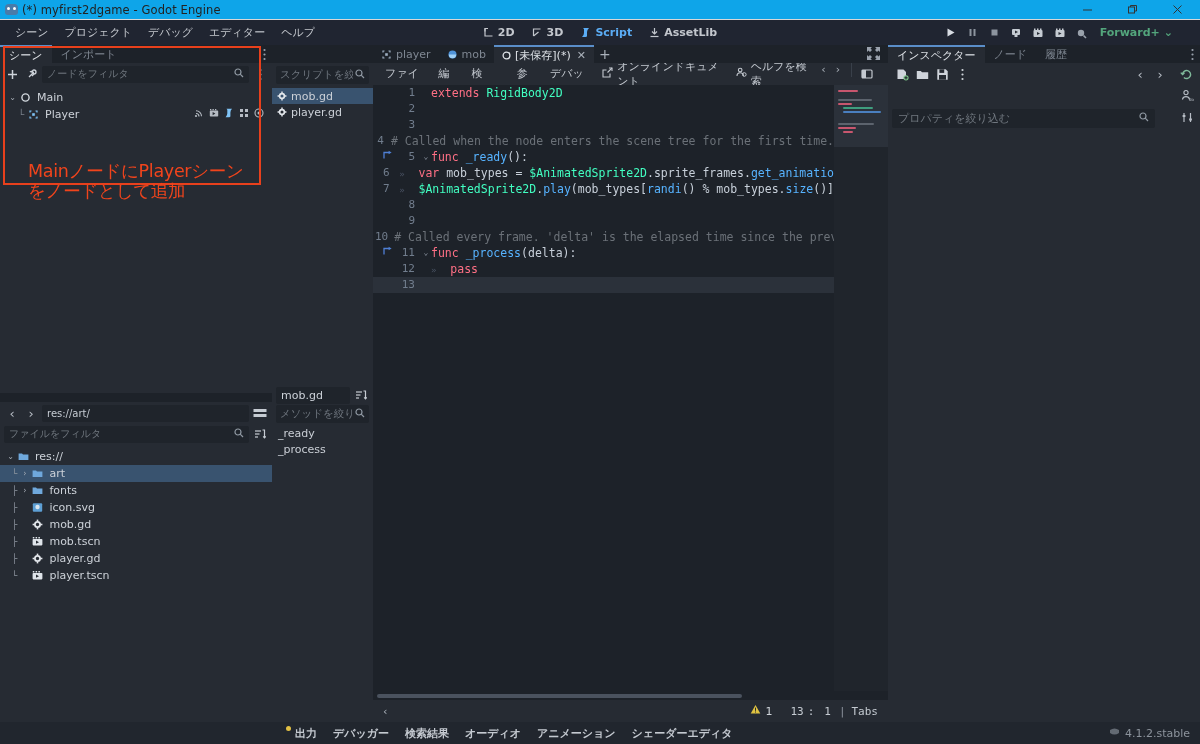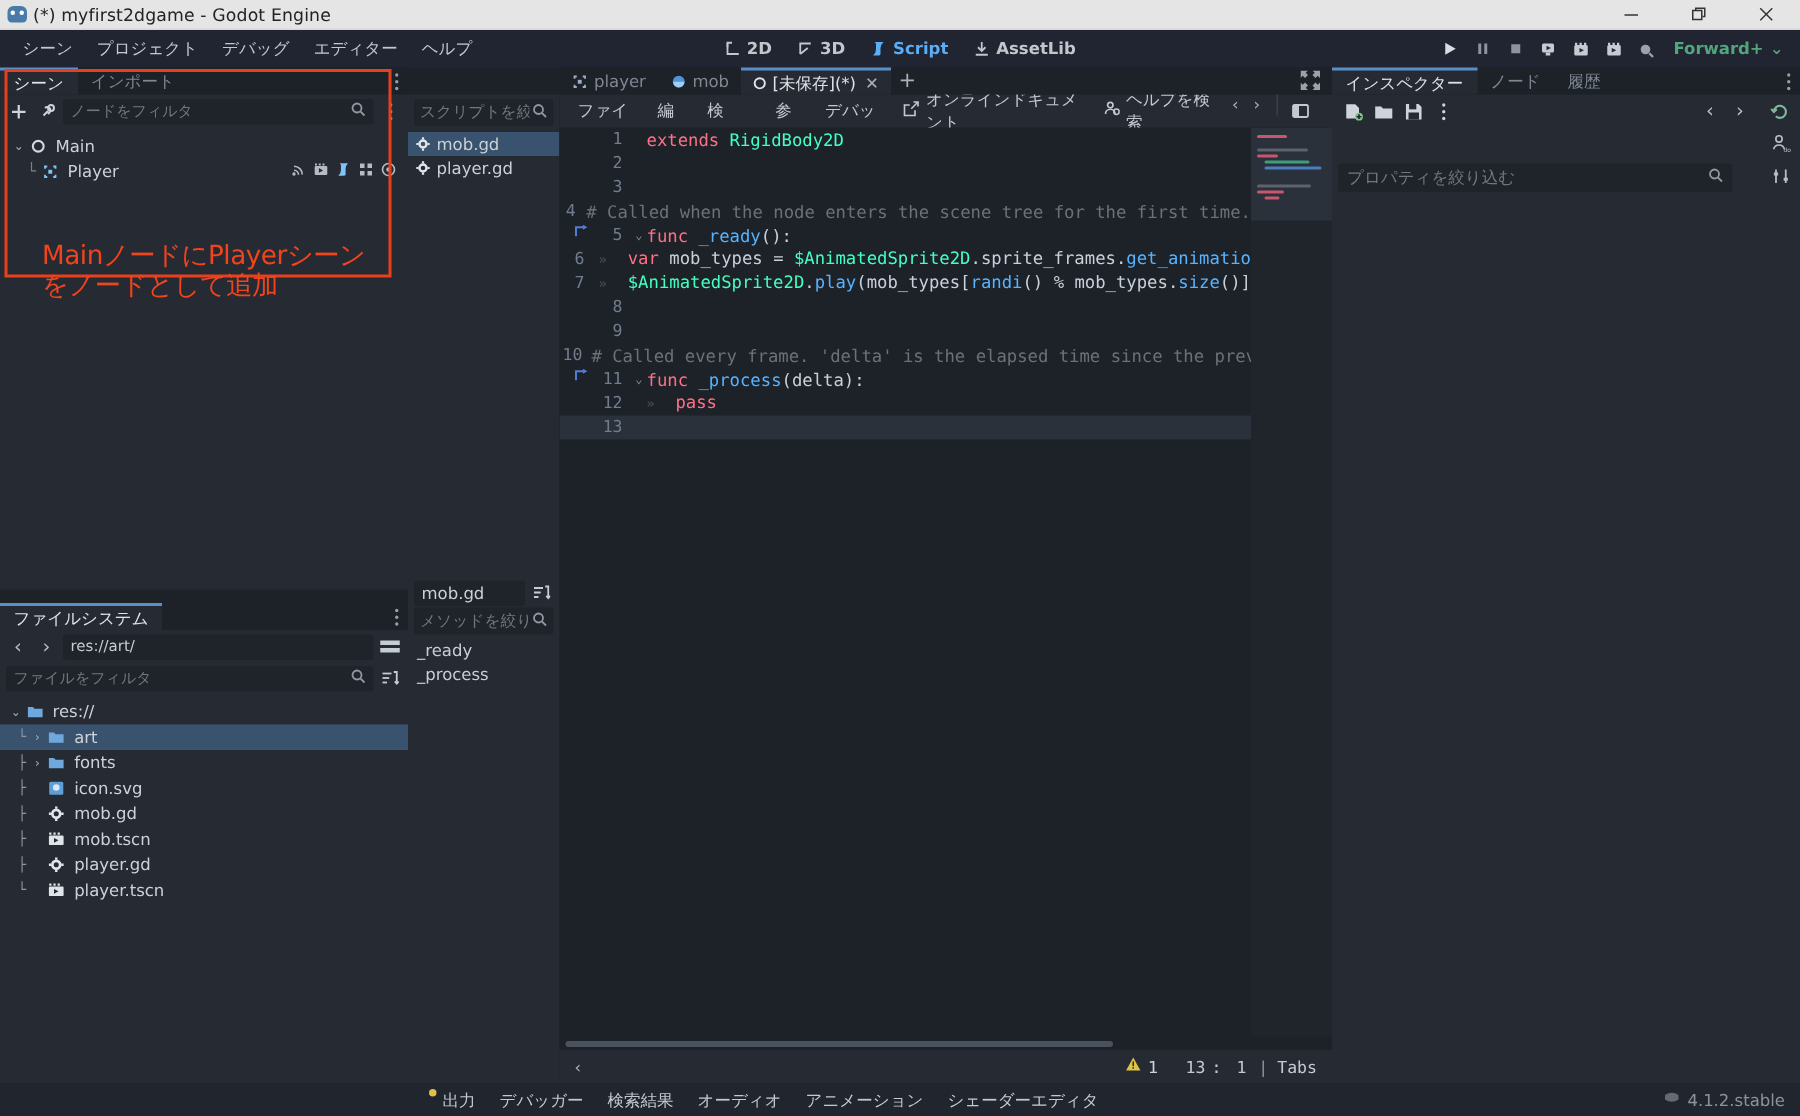--- a/index.html
+++ b/index.html
@@ -9,21 +9,21 @@
     font-family: "DejaVu Sans", "Liberation Sans", sans-serif;
     font-size: 11px;
     color: #c8cdd4;
     overflow: hidden;
     -webkit-font-smoothing: antialiased;
   }
   .app { position: relative; width: 1200px; height: 744px; display: flex; flex-direction: column; }
 
   
   .titlebar {
-    height: 20px; background: #e5e5e5; display: flex; align-items: center;
+    height: 20px; background: #0ea5e9; display: flex; align-items: center;
     border-bottom: 1px solid #d7d7d7; flex: 0 0 20px;
   }
   .titlebar .tb-icon { width: 22px; display: flex; align-items: center; justify-content: center; }
   .godot-logo {
     width: 13px; height: 11px; border-radius: 4px 4px 3px 3px;
     background: #4a7ba8; position: relative;
   }
   .godot-logo::before, .godot-logo::after {
     content: ""; position: absolute; top: 3px; width: 3px; height: 3px;
     background: #fff; border-radius: 50%;
@@ -49,21 +49,21 @@
     display: flex; align-items: center; justify-content: center; gap: 3px;
     pointer-events: none;
   }
   .ctab {
     display: flex; align-items: center; gap: 4px; padding: 2px 7px; border-radius: 3px;
     font-size: 11px; font-weight: bold; color: #c3c7cd; pointer-events: auto;
   }
   .ctab.active { color: #5badf5; }
   .ctab svg { display: block; }
   .play-controls {
-    position: absolute; right: 8px; top: 0; height: 25px; display: flex;
+    position: absolute; right: 24px; top: 0; height: 25px; display: flex;
     align-items: center; gap: 1px;
   }
   .pbtn { width: 21px; height: 21px; display: flex; align-items: center; justify-content: center; border-radius: 3px; }
   .fwd { display: flex; align-items: center; gap: 4px; color: #53a57c; font-size: 11px; font-weight: bold; margin-left: 6px; padding-right: 3px;}
 
   
   .main { flex: 1; display: flex; min-height: 0; background: #1d2229; }
 
   .panel { background: #21262e; display: flex; flex-direction: column; min-height: 0; }
 
@@ -178,21 +178,21 @@
   .insp-tools .sp { flex: 1; }
   .insp-blank { height: 20px; margin: 1px 22px 0 4px; background: #262b33; }
   .insp-filter { height: 19px; margin: 3px 24px 0 4px; background: #1f242b; border-radius: 2px; display:flex; align-items:center; padding: 0 6px; font-size:11px; color:#70777f;}
   .insp-filter .ftxt { flex:1; }
 
   
   .bottom {
     height: 22px; flex: 0 0 22px; background: #21262e; display: flex; align-items: center;
     padding-left: 278px; gap: 0; font-size: 11px; color: #c4c9d0;
   }
-  .bottom .bi { padding: 0 8px; display: flex; align-items: flex-start; gap: 4px; }
+  .bottom .bi { padding: 0 8px; display: flex; align-items: flex-start; gap: 4px; font-weight: bold; }
   .bottom .dot { width: 5px; height: 5px; border-radius: 50%; background: #e2c044; }
   .bottom .sp { flex: 1; }
   .bottom .ver { color: #8c939c; padding-right: 10px; display:flex; align-items:center; gap:5px;}
 </style>
 </head>
 <body>
 
 <div class="app">
 
   <div class="titlebar">
@@ -424,30 +424,20 @@
               </span>
             </div>
           </div>
         </div>
         <div class="annot-box"></div>
         <div class="annot-text">MainノードにPlayerシーン
 をノードとして追加</div>
       </div>
 
       <div class="panel fs-panel">
-        <div class="tabstrip">
-          <div class="ptab active">ファイルシステム</div>
-          <div class="dots-btn">
-            <svg width="3" height="13" viewBox="0 0 3 13">
-                <circle cx="1.5" cy="2" r="1.1" fill="#98a0ab"></circle>
-                <circle cx="1.5" cy="6.5" r="1.1" fill="#98a0ab"></circle>
-                <circle cx="1.5" cy="11" r="1.1" fill="#98a0ab"></circle>
-              </svg>
-          </div>
-        </div>
         <div class="panel-body">
           <div class="toolrow">
             <div class="ticon" style="font-size:13px;color:#b8bec6;">‹</div>
             <div class="ticon" style="font-size:13px;color:#b8bec6;">›</div>
             <div class="field" style="color:#c6ccd3;">
               <span class="ftxt">res://art/</span>
             </div>
             <div class="ticon">
               <svg width="14" height="12" viewBox="0 0 14 12">
                   <rect x="0.5" y="2" width="13" height="3" fill="#c6ccd3"></rect>

